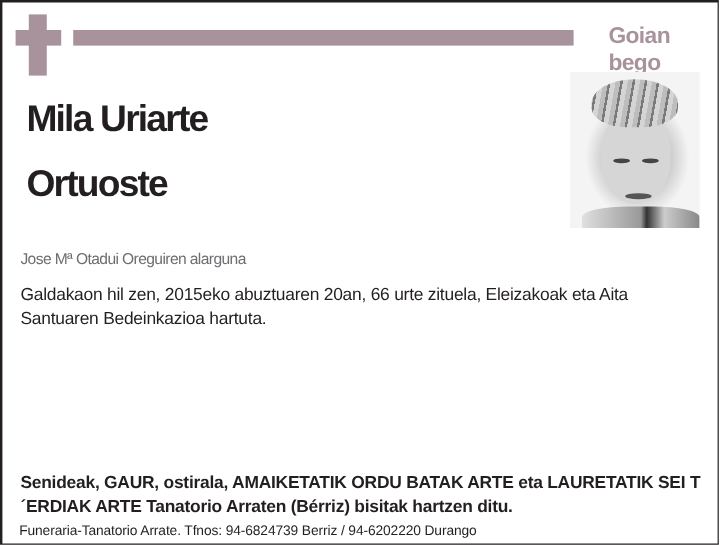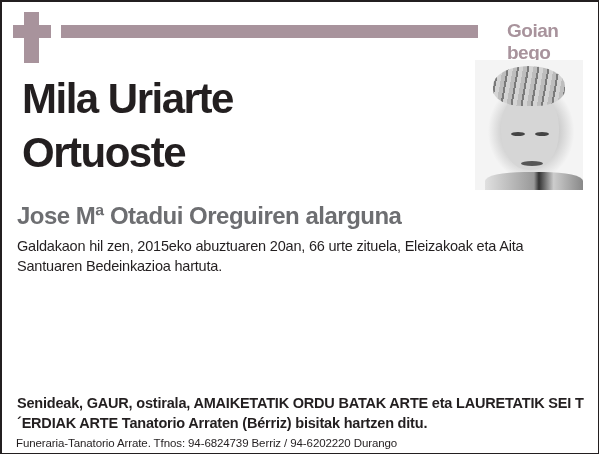--- a/index.html
+++ b/index.html
@@ -11,35 +11,35 @@
       background: #fff;
     }
     .cross-v { position: absolute; left: 22px; top: 10px; width: 15px; height: 51px; background: #a8939c; }
     .cross-h { position: absolute; left: 11px; top: 23px; width: 38px; height: 13px; background: #a8939c; }
     .rule { position: absolute; left: 59px; top: 23px; width: 417px; height: 13px; background: #a8939c; }
     .tag {
       position: absolute; left: 481px; top: 18px; font-size: 19px; font-weight: bold;
       color: #a8939c; letter-spacing: -0.5px; line-height: 22px; margin-left: 24px;
     }
     .name {
-      position: absolute; left: 20px; top: 70px; font-size: 42px; font-weight: bold;
+      position: absolute; left: 20px; top: 70px; font-size: 31px; font-weight: bold;
       color: #231f20; line-height: 54px; letter-spacing: -1.5px;
     }
     .photo {
       position: absolute; left: 473px; top: 58px; width: 108px; height: 130px;
       background: radial-gradient(ellipse 40% 38% at 52% 55%, #dcdcdc 0%, #c8c8c8 60%, #f4f4f4 100%);
       overflow: hidden;
     }
     .photo .hair { position: absolute; left: 18px; top: 6px; width: 72px; height: 40px; border-radius: 50% 50% 40% 40%; background: repeating-linear-gradient(100deg, #bdbdbd 0 4px, #7a7a7a 4px 6px, #d4d4d4 6px 10px); }
     .photo .face { position: absolute; left: 26px; top: 32px; width: 58px; height: 78px; border-radius: 45% 45% 48% 48%; background: #d6d6d6; }
     .photo .eye { position: absolute; top: 72px; width: 14px; height: 4px; border-radius: 50%; background: #444; }
     .photo .mouth { position: absolute; left: 46px; top: 101px; width: 22px; height: 5px; border-radius: 50%; background: #555; }
     .photo .collar { position: absolute; left: 10px; top: 112px; width: 98px; height: 22px; background: linear-gradient(90deg, #e0e0e0, #999 50%, #333 55%, #ccc 70%, #888); border-radius: 40% 40% 0 0; }
     .subtitle {
-      position: absolute; left: 15px; top: 203px; font-size: 24px; font-weight: bold;
+      position: absolute; left: 15px; top: 203px; font-size: 13px; font-weight: normal;
       color: #6d6e71; letter-spacing: -0.5px; line-height: 22px;
     }
     .para {
       position: absolute; left: 15px; width: 570px; font-size: 14.5px; color: #231f20;
       line-height: 20px; letter-spacing: -0.2px; margin: 0;
     }
     .p1 { top: 234px; }
     .p2 { top: 276px; }
     .p3 { top: 344px; font-weight: bold; }
     .p4 { top: 391px; font-weight: bold; }

